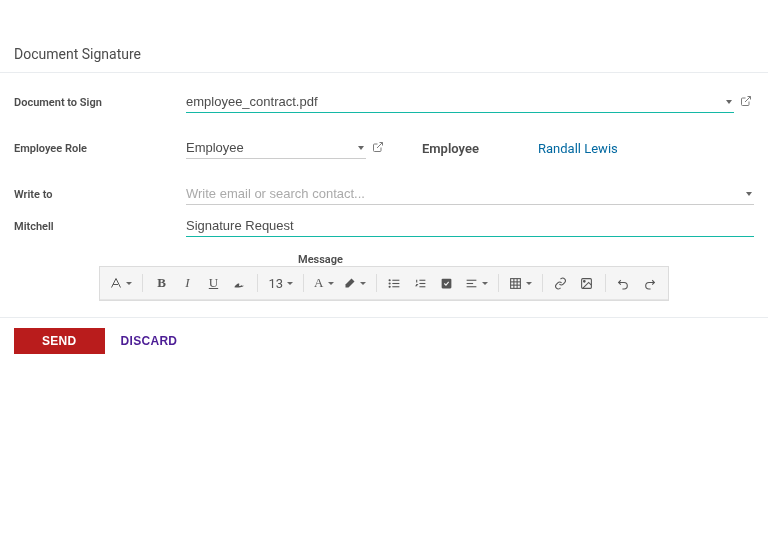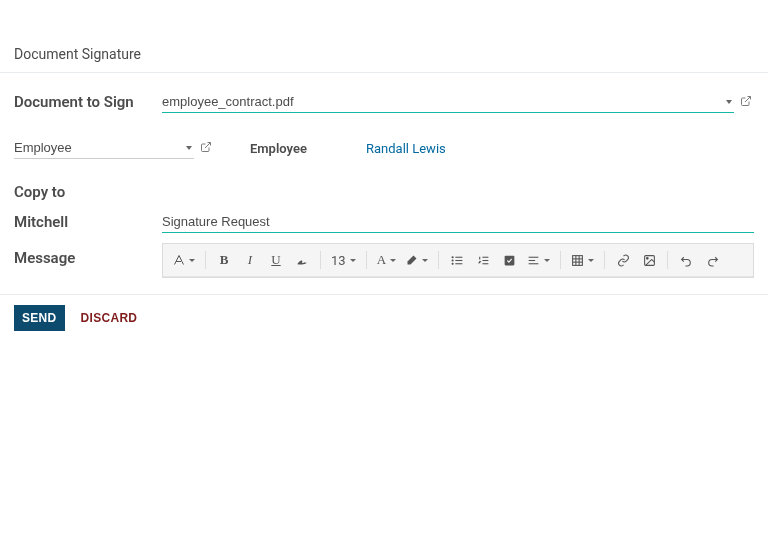--- a/index.html
+++ b/index.html
@@ -17,25 +17,25 @@
   .header-title { font-size: 14px; color: #4c4c4c; font-weight: 400; margin-top: 36px; }
   .content { padding: 18px 14px 6px 14px; }
 
   .form-row {
     display: flex;
     align-items: center;
     margin-bottom: 10px;
   }
   .form-row.gap { margin-top: 24px; }
   .label-col {
-    width: 148px;
+    width: 172px;
     flex-shrink: 0;
     font-weight: 600;
     color: #4c4c4c;
-    font-size: 15px;
+    font-size: 11px;
   }
   .field-col {
     flex: 1;
     display: flex;
     align-items: center;
     gap: 6px;
   }
   .underlined-input {
     flex: 1;
     border: none;
@@ -128,33 +128,33 @@
   .editor-body p { margin-bottom: 16px; }
 
   .footer {
     border-top: 1px solid #e9ecef;
     padding: 10px 14px;
     display: flex;
     gap: 16px;
     align-items: center;
   }
   .btn-primary {
-    background: #0c4a6e;
+    background: #b91c1c;
     color: #fff;
     border: none;
-    padding: 6px 8px;
+    padding: 6px 28px;
     font-size: 12px;
     font-weight: 600;
     letter-spacing: .3px;
     cursor: pointer;
   }
   .btn-link {
     background: none;
     border: none;
-    color: #7f1d1d;
+    color: #4c1d95;
     font-size: 12px;
     font-weight: 600;
     letter-spacing: .3px;
     cursor: pointer;
     text-align: right;
   }
   ::placeholder { color: #aaa; }
 </style>
 </head>
 <body>
@@ -177,49 +177,56 @@
             <path d="M18 13v6a2 2 0 0 1-2 2H5a2 2 0 0 1-2-2V8a2 2 0 0 1 2-2h6"></path>
             <polyline points="15 3 21 3 21 9"></polyline>
             <line x1="10" y1="14" x2="21" y2="3"></line>
           </svg>
       </span>
     </div>
   </div>
 
 
   <div class="form-row gap half-field">
+    <div class="label-col">Employee Role</div>
     <div class="field-col">
       <div class="input-wrap">
         <input class="underlined-input light-underline" value="Employee" style="">
         <span class="caret"></span>
       </div>
       <span class="ext-link-icon">
         <svg width="12" height="12" viewBox="0 0 24 24" fill="none" stroke="currentColor" stroke-width="2">
             <path d="M18 13v6a2 2 0 0 1-2 2H5a2 2 0 0 1-2-2V8a2 2 0 0 1 2-2h6"></path>
             <polyline points="15 3 21 3 21 9"></polyline>
             <line x1="10" y1="14" x2="21" y2="3"></line>
           </svg>
       </span>
       <div class="mid-label">Employee</div>
       <span class="link-text">Randall Lewis</span>
     </div>
   </div>
 
   <div class="form-row gap">
-    <div class="label-col">Copy to</div>
+    <div class="label-col">Write to</div>
+    <div class="field-col">
+      <div class="input-wrap">
+        <input class="underlined-input light-underline" placeholder="Write email or search contact..." style="">
+        <span class="caret"></span>
+      </div>
+    </div>
   </div>
 
   <div class="form-row">
     <div class="label-col">Mitchell</div>
     <div class="field-col">
       <input class="underlined-input" value="Signature Request" style="">
     </div>
   </div>
 
-  <div class="form-row" style="align-items:flex-start;">
+  <div class="form-row" style="align-items:center;flex-direction:column;">
     <div class="label-col" style="padding-top:6px;">Message</div>
     <div class="field-col">
       <div class="editor-wrapper" style="flex:1;">
         <div class="toolbar">
 
           <div class="tb-btn">
             <svg width="12" height="12" viewBox="0 0 24 24" fill="none" stroke="currentColor" stroke-width="2">
                 <path d="m3 21 9-18 6 12"></path>
                 <path d="M6 15h10"></path>
                 <path d="m18 15 3 6"></path>

